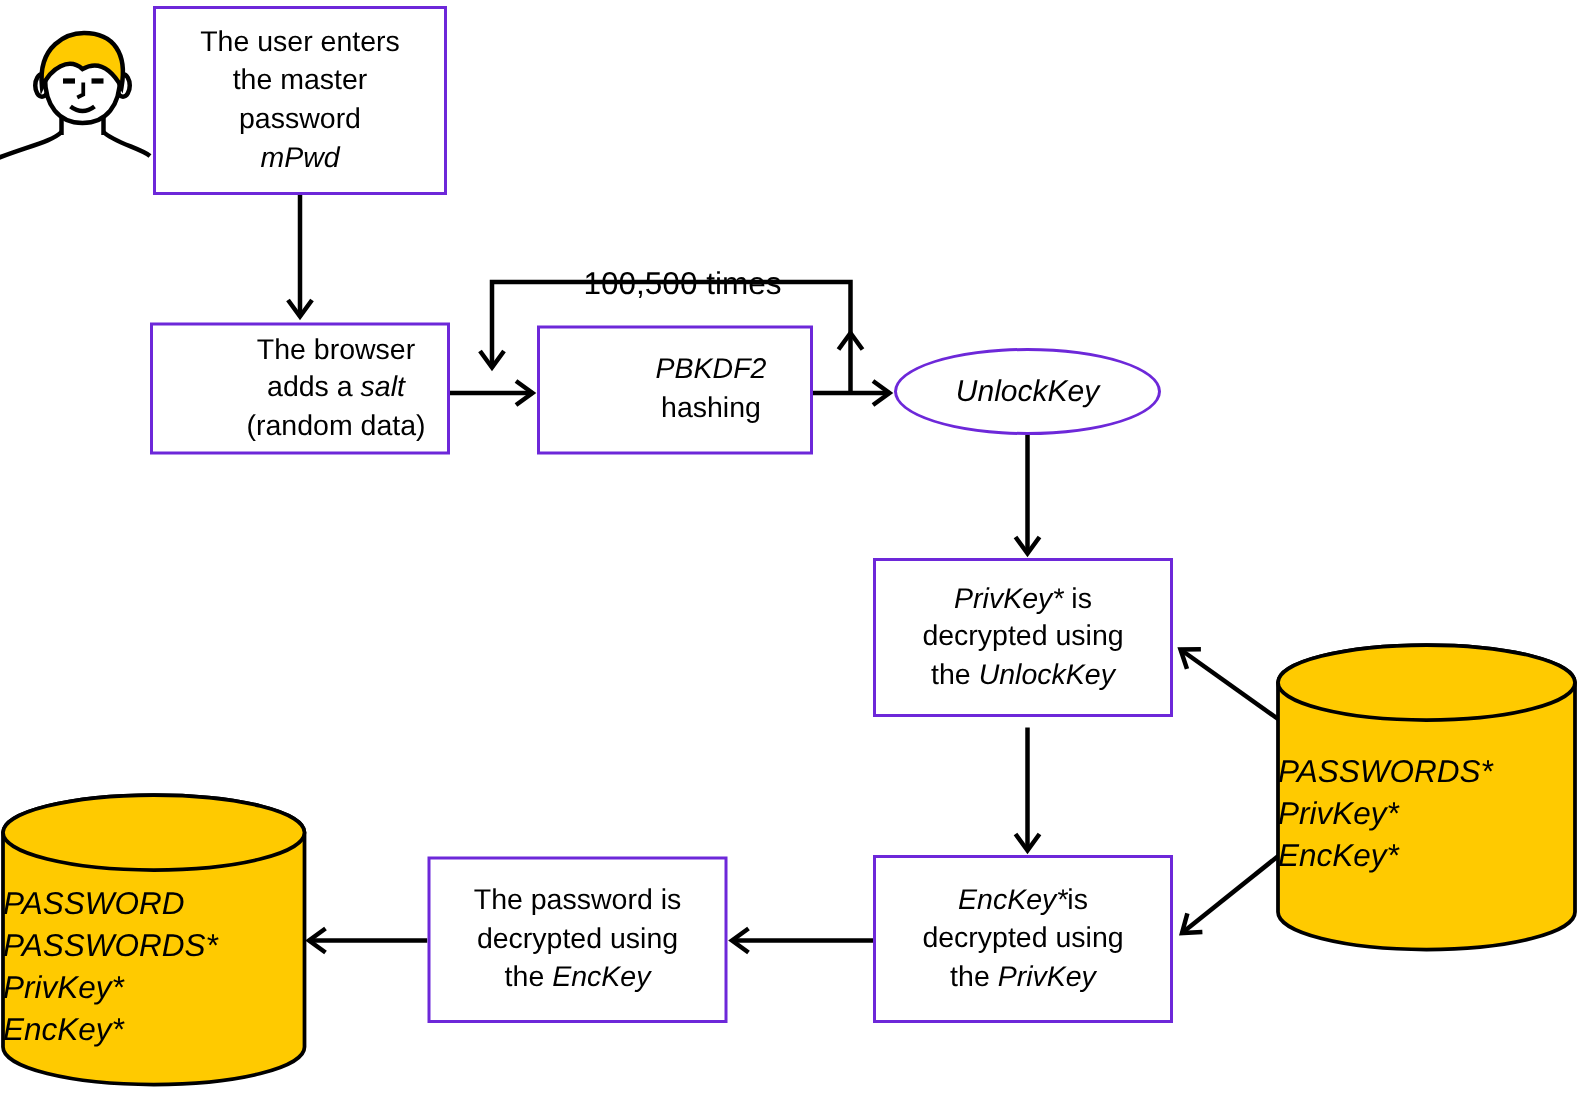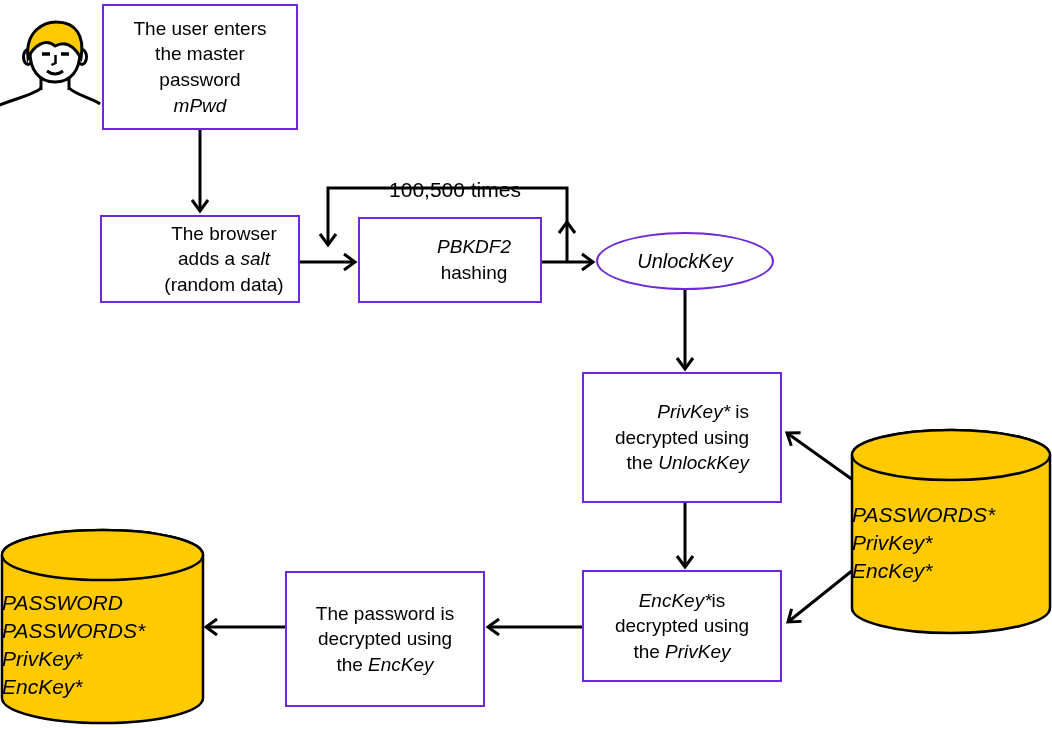--- a/index.html
+++ b/index.html
@@ -100,37 +100,37 @@
     <div>
       <div class="it">PBKDF2</div>
       <div>hashing</div>
     </div>
   </div>
 
   <div class="node ellipse" style="left:596px;top:232px;width:178px;height:58px;">
     <span class="it">UnlockKey</span>
   </div>
 
-  <div class="node" style="left:582px;top:372px;width:200px;height:131px;text-align:right;">
+  <div class="node" style="left:582px;top:372px;width:200px;height:106px;">
     <div>
       <div><span class="it">PrivKey*</span><span> is</span></div>
       <div>decrypted using</div>
       <div><span>the </span><span class="it">UnlockKey</span></div>
     </div>
   </div>
 
   <div class="node" style="left:582px;top:570px;width:200px;height:112px;">
     <div>
       <div><span class="it">EncKey*</span><span>is</span></div>
       <div>decrypted using</div>
       <div><span>the </span><span class="it">PrivKey</span></div>
     </div>
   </div>
 
-  <div class="node" style="left:285px;top:571px;width:200px;height:136px;">
+  <div class="node" style="left:285px;top:571px;width:200px;height:111px;">
     <div>
       <div>The password is</div>
       <div>decrypted using</div>
       <div><span>the </span><span class="it">EncKey</span></div>
     </div>
   </div>
 
   <div class="dbtext" style="left:852px;top:501px;width:198px;">
     <div>PASSWORDS*</div>
     <div>PrivKey*</div>

